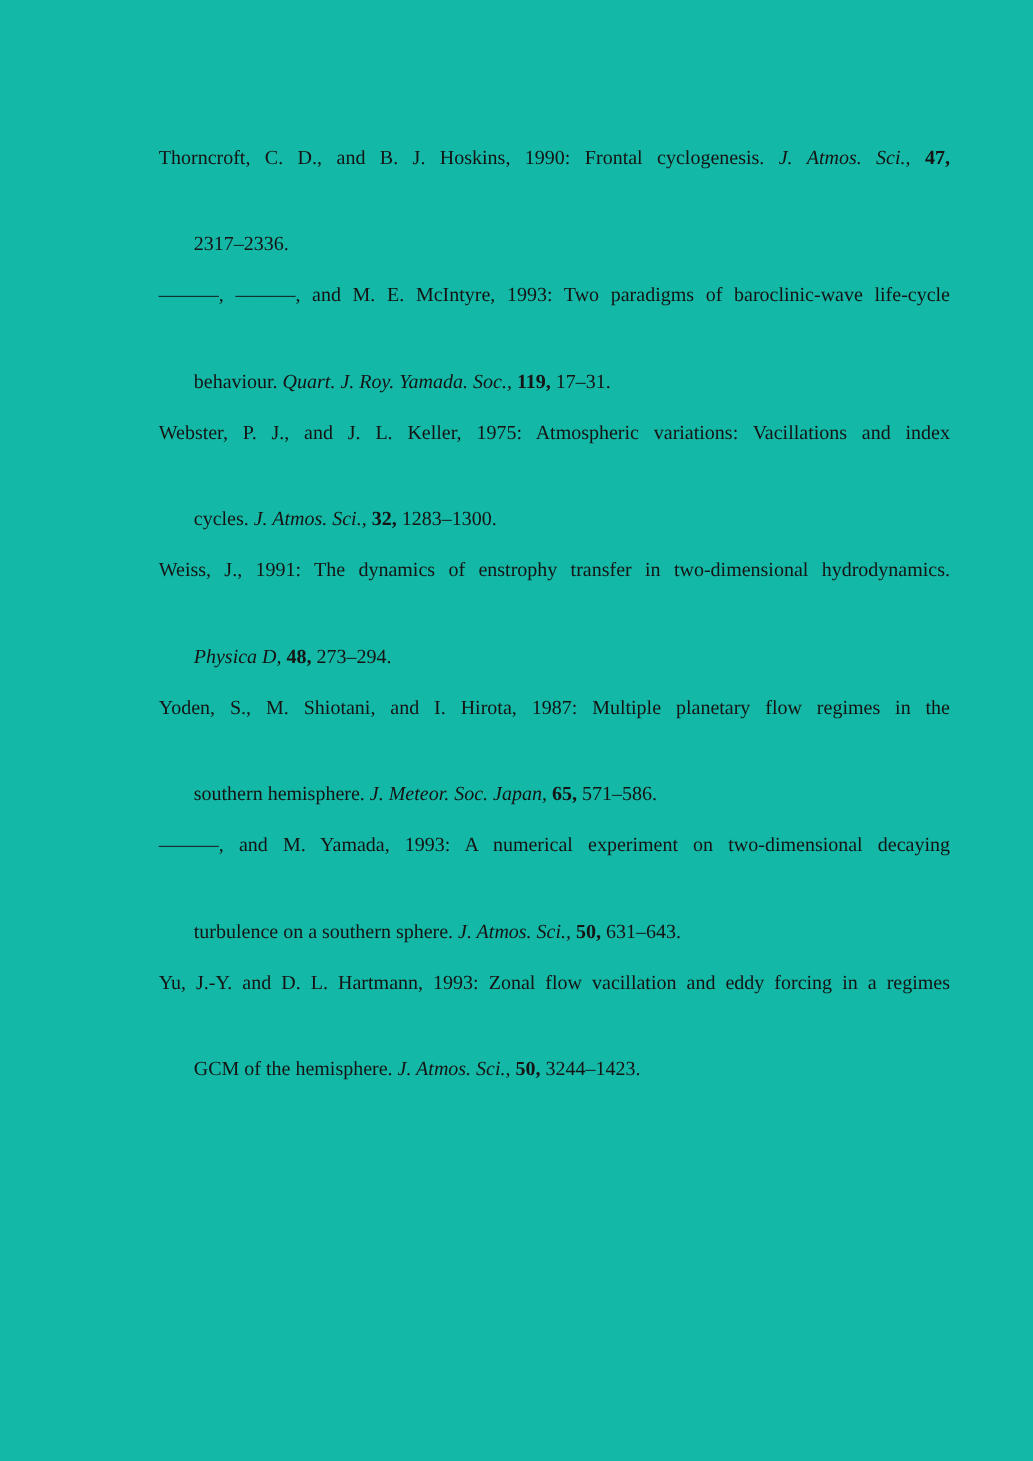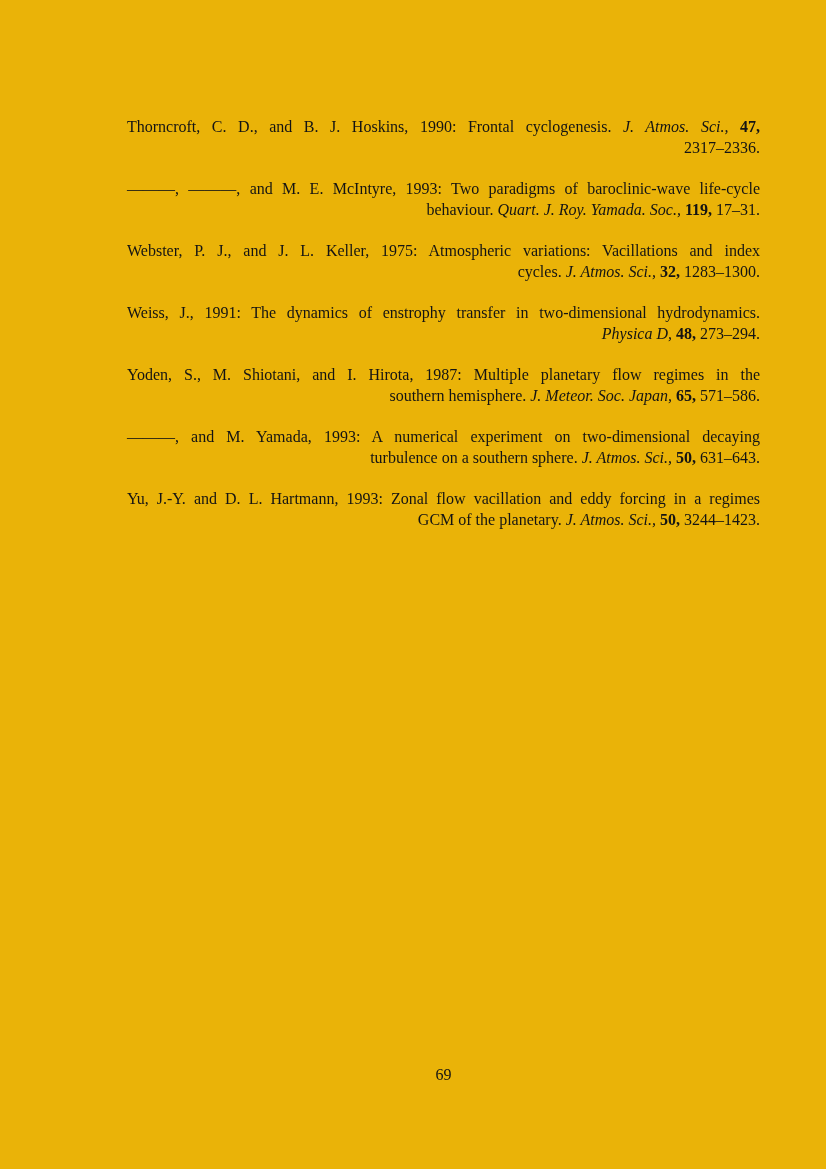--- a/index.html
+++ b/index.html
@@ -4,21 +4,21 @@
 <style>
   html, body {
     margin: 0;
     padding: 0;
     background: #ffffff;
   }
   .page {
     position: relative;
     width: 826px;
     height: 1169px;
-    background: #eab308;
+    background: #14b8a6;
     font-family: "Liberation Serif", "DejaVu Serif", serif;
     color: #141414;
     overflow: hidden;
   }
   .references {
     position: absolute;
     left: 127px;
     top: 116px;
     width: 633px;
   }
@@ -27,21 +27,22 @@
     font-size: 16px;
     line-height: 21px;
   }
   .ref-line.first {
     text-align: justify;
     text-align-last: justify;
     text-justify: inter-word;
   }
   .ref-line.cont {
     padding-left: 28px;
-    text-align: right;
+    text-align: left;
+    margin-top: 48px;
   }
   .seg-i { font-style: italic; }
   .seg-b { font-weight: bold; }
   .page-footer {
     position: absolute;
     left: 127px;
     top: 1064px;
     width: 633px;
     text-align: center;
     font-size: 16px;
@@ -72,19 +73,16 @@
       <div class="reference">
         <div class="ref-line first"><span class="seg-r">Yoden, S., M. Shiotani, and I. Hirota, 1987: Multiple planetary flow regimes in the</span></div>
         <div class="ref-line cont"><span class="seg-r">southern hemisphere. </span><span class="seg-i">J. Meteor. Soc. Japan,</span><span class="seg-r"> </span><span class="seg-b">65,</span><span class="seg-r"> 571–586.</span></div>
       </div>
       <div class="reference">
         <div class="ref-line first"><span class="seg-r">———, and M. Yamada, 1993: A numerical experiment on two-dimensional decaying</span></div>
         <div class="ref-line cont"><span class="seg-r">turbulence on a southern sphere. </span><span class="seg-i">J. Atmos. Sci.,</span><span class="seg-r"> </span><span class="seg-b">50,</span><span class="seg-r"> 631–643.</span></div>
       </div>
       <div class="reference">
         <div class="ref-line first"><span class="seg-r">Yu, J.-Y. and D. L. Hartmann, 1993: Zonal flow vacillation and eddy forcing in a regimes</span></div>
-        <div class="ref-line cont"><span class="seg-r">GCM of the planetary. </span><span class="seg-i">J. Atmos. Sci.,</span><span class="seg-r"> </span><span class="seg-b">50,</span><span class="seg-r"> 3244–1423.</span></div>
+        <div class="ref-line cont"><span class="seg-r">GCM of the hemisphere. </span><span class="seg-i">J. Atmos. Sci.,</span><span class="seg-r"> </span><span class="seg-b">50,</span><span class="seg-r"> 3244–1423.</span></div>
       </div>
     </main>
-  <footer class="page-footer">
-    <span>69</span>
-  </footer>
 </div>
 
 </body></html>

